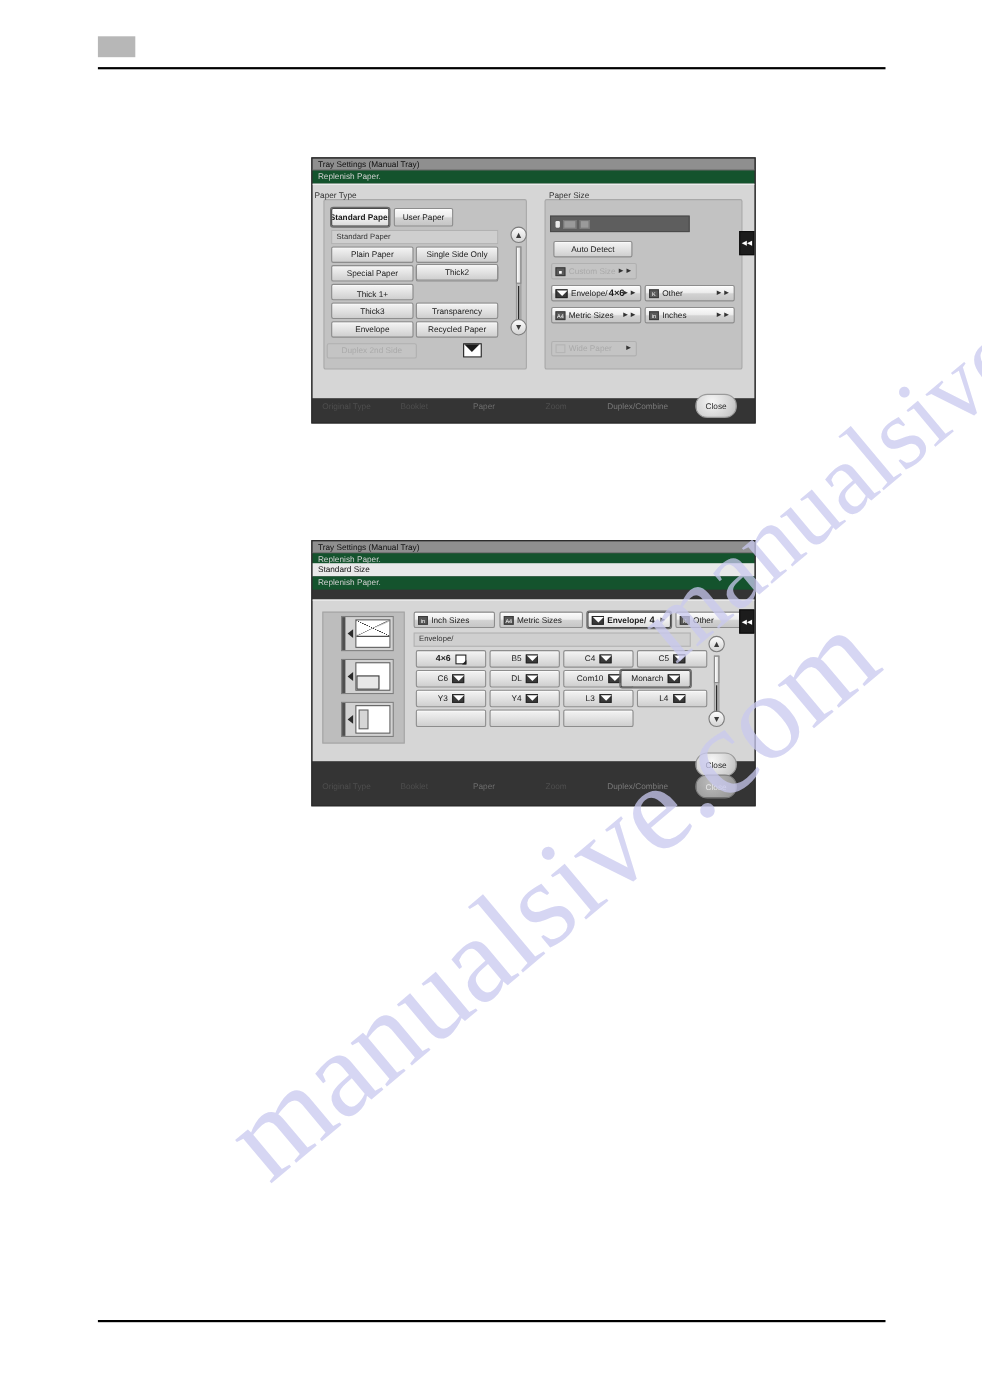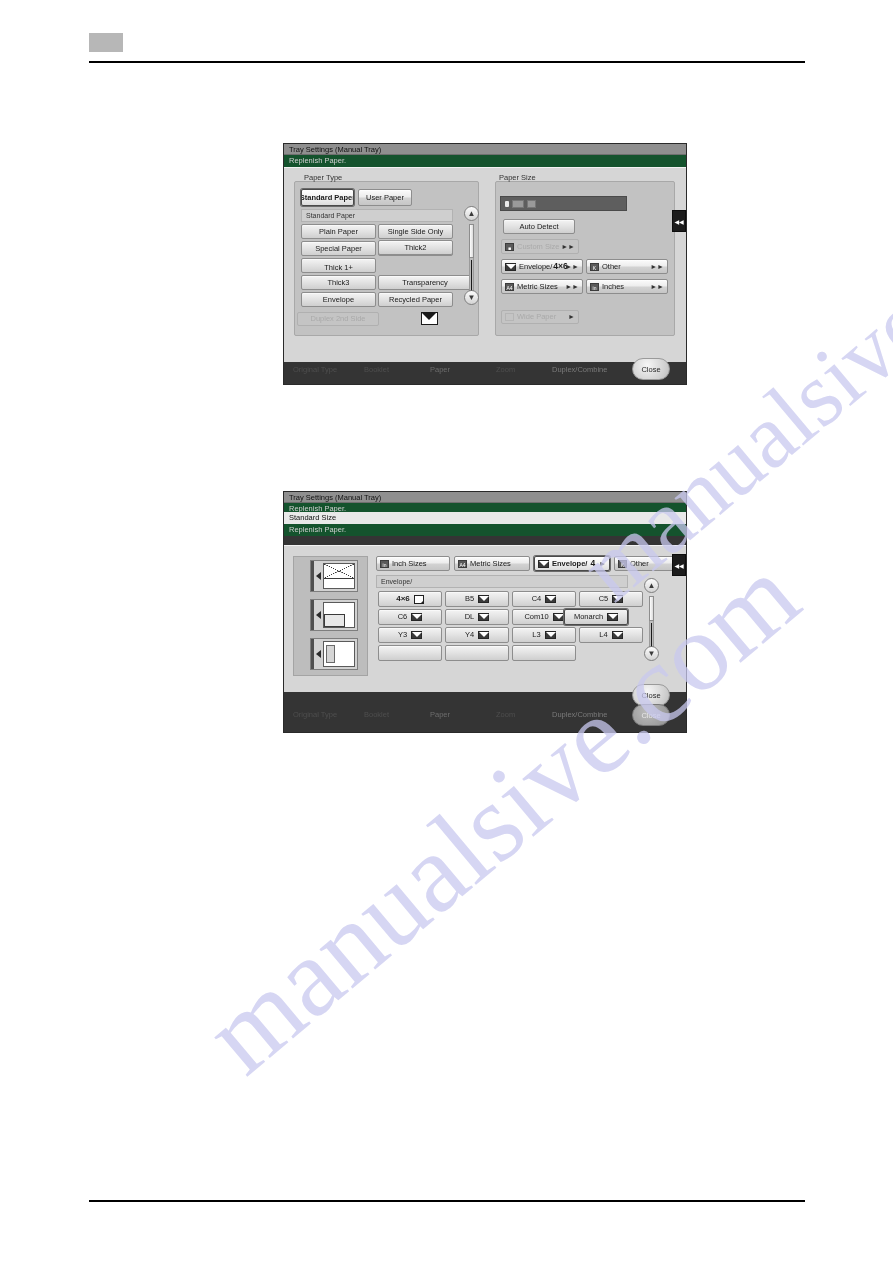--- a/index.html
+++ b/index.html
@@ -282,21 +282,21 @@
 <div class="rule-bottom"></div>
 
 <div class="lcd" style="left:283px; top:143px; width:404px; height:242px;">
 
   <div class="lcd-titlebar">Tray Settings (Manual Tray)</div>
   <div class="lcd-subbar">Replenish Paper.</div>
 
   <div class="lcd-body" style="top:23px; height:195px;">
 
     <div class="group" style="left:10px; top:13px; width:185px; height:155px;"></div>
-    <div class="group-label" style="left:20px; top:5px;text-align:right;">Paper Type</div>
+    <div class="group-label" style="left:2px; top:5px;text-align:right;">Paper Type</div>
 
     <div class="btn sel" style="left:17px; top:21px; width:53px; height:17px;">
       <span class="lbl">Standard Paper</span>
     </div>
     <div class="btn" style="left:74px; top:21px; width:54px; height:17px;">
       <span class="lbl">User Paper</span>
     </div>
 
     <div class="sublabel" style="left:17px; top:41px; width:152px; height:13px;">
       <span>Standard Paper</span>
@@ -319,21 +319,21 @@
     <div class="btn flat" style="left:17px; top:90px; width:75px; height:15px;align-items:flex-end;">
       <span class="lbl">Thick 1+</span>
       </div>
     <div class="btn flat" style="left:94px; top:72px; width:75px; height:15px;">
       <span class="lbl">Thick2</span>
       </div>
 
     <div class="btn flat" style="left:17px; top:107px; width:75px; height:15px;">
       <span class="lbl">Thick3</span>
       </div>
-    <div class="btn flat" style="left:94px; top:107px; width:94px; height:15px;">
+    <div class="btn flat" style="left:94px; top:107px; width:75px; height:15px;">
       <span class="lbl">Transparency</span>
       </div>
 
     <div class="btn flat" style="left:17px; top:124px; width:75px; height:15px;">
       <span class="lbl">Envelope</span>
       </div>
     <div class="btn flat" style="left:94px; top:124px; width:75px; height:15px;">
       <span class="lbl">Recycled Paper</span>
       </div>
 

